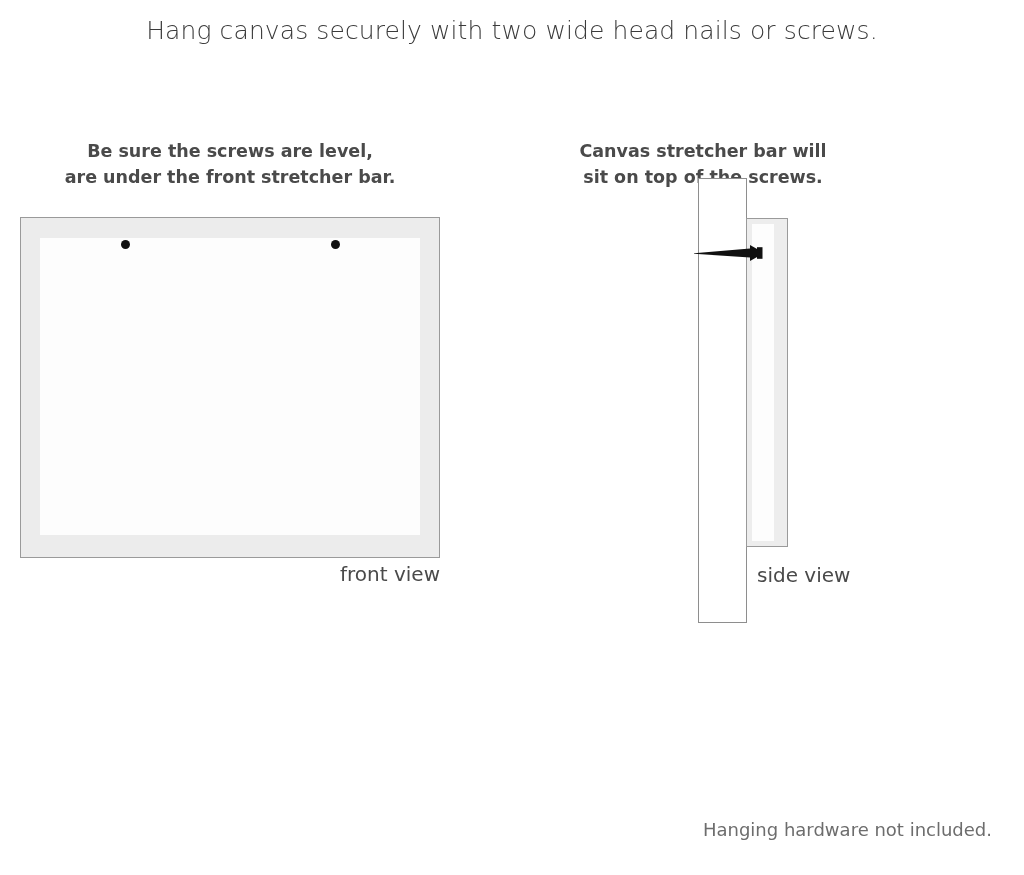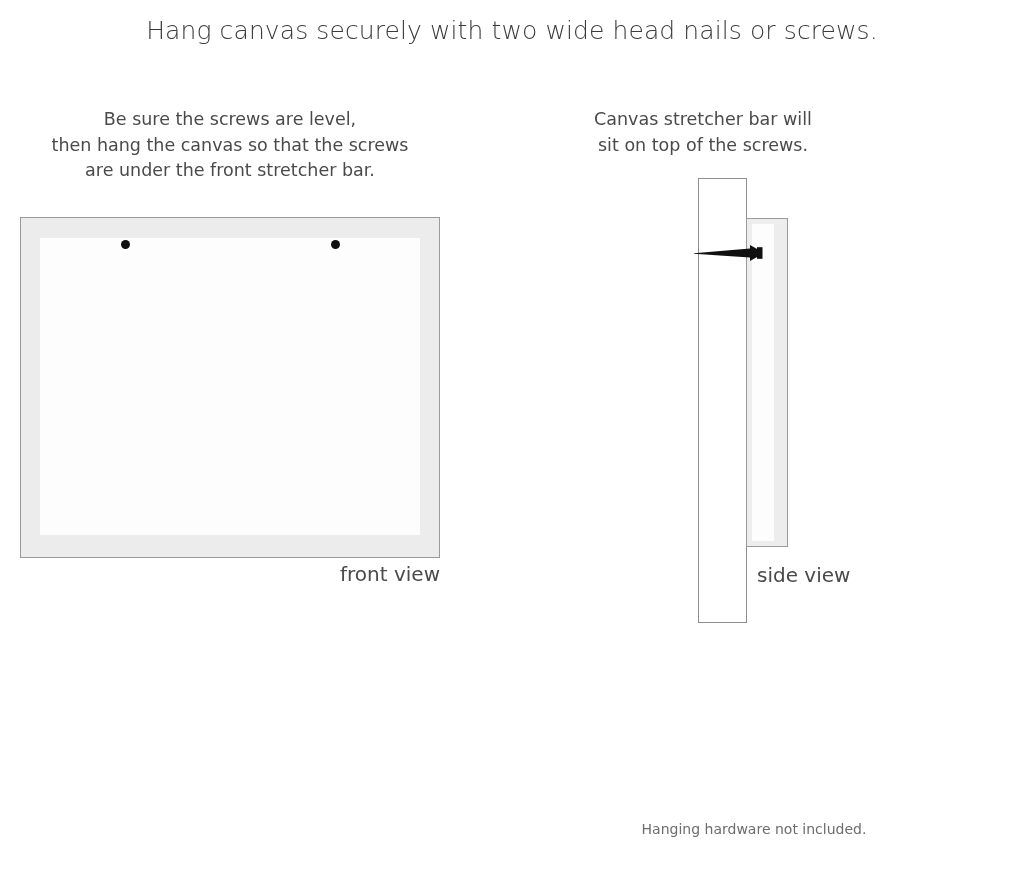--- a/index.html
+++ b/index.html
@@ -31,23 +31,24 @@
     letter-spacing: 0.1px;
     color: #3b3b3b;
     white-space: nowrap;
   }
 
   
   .caption {
     position: absolute;
     text-align: center;
     font-size: 17.5px;
-    font-weight: 400;
+    font-weight: 700;
     line-height: 25.5px;
     color: #4a4a4a;
+    margin-top: 32px;
   }
   .caption .cap-line {
     display: block;
     white-space: nowrap;
   }
   #caption-front {
     left: 20px;
     top: 107px;
     width: 420px;
   }
@@ -160,21 +161,20 @@
 </style>
 </head>
 <body>
 
 <div id="page">
 
   <div class="headline">Hang canvas securely with two wide head nails or screws.</div>
 
   <div class="caption" id="caption-front">
     <span class="cap-line">Be sure the screws are level,</span>
-    <span class="cap-line">then hang the canvas so that the screws</span>
     <span class="cap-line">are under the front stretcher bar.</span>
   </div>
 
   <div class="caption" id="caption-side">
     <span class="cap-line">Canvas stretcher bar will</span>
     <span class="cap-line">sit on top of the screws.</span>
   </div>
 
   <div id="front-view">
     <div id="front-frame"></div>
@@ -194,18 +194,18 @@
 
       <polygon points="0,13.2 56,8.6 56,17.4 0,13.8" fill="#101010"></polygon>
 
       <polygon points="56,5.0 56,21.0 64,16.6 64,9.4" fill="#101010"></polygon>
       <rect x="63" y="7.2" width="5.5" height="11.6" fill="#101010"></rect>
     </svg>
   </div>
 
   <div class="view-label" id="label-side">side view</div>
 
-  <div style="position:absolute; left:504px; top:818px; width:500px; text-align:center;
-              font-size:14px; line-height:23px; color:#6d6d6d;">
+  <div style="position:absolute; left:492px; top:818px; width:500px; text-align:right;
+              font-size:18px; line-height:23px; color:#6d6d6d;">
     <span style="display:block; white-space:nowrap;">Hanging hardware not included.</span>
   </div>
 
 </div>
 
 </body></html>

